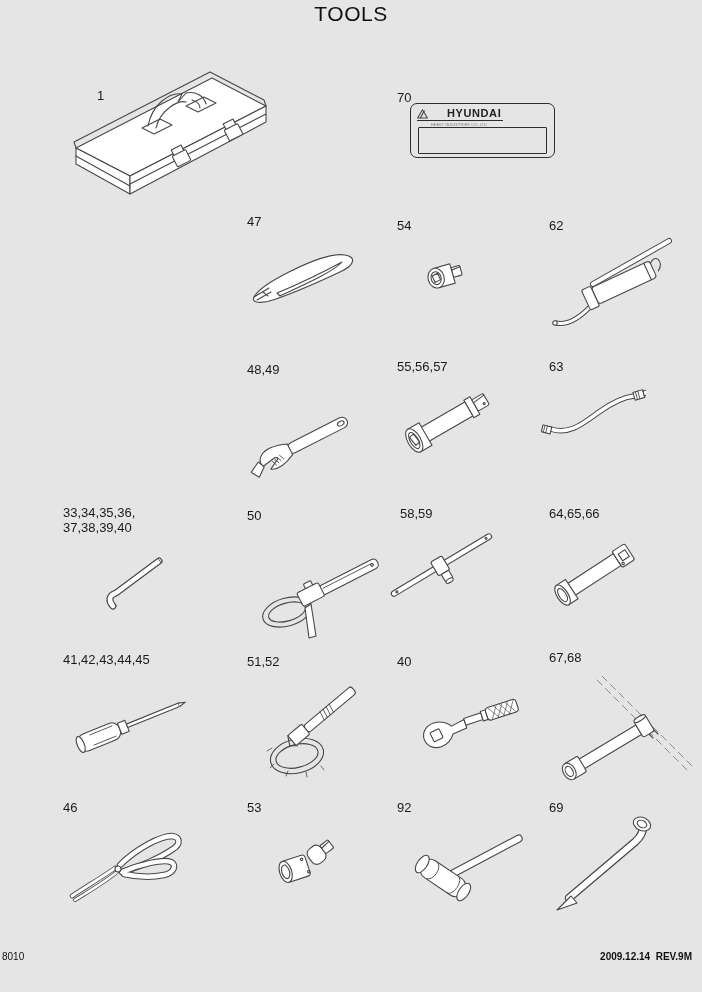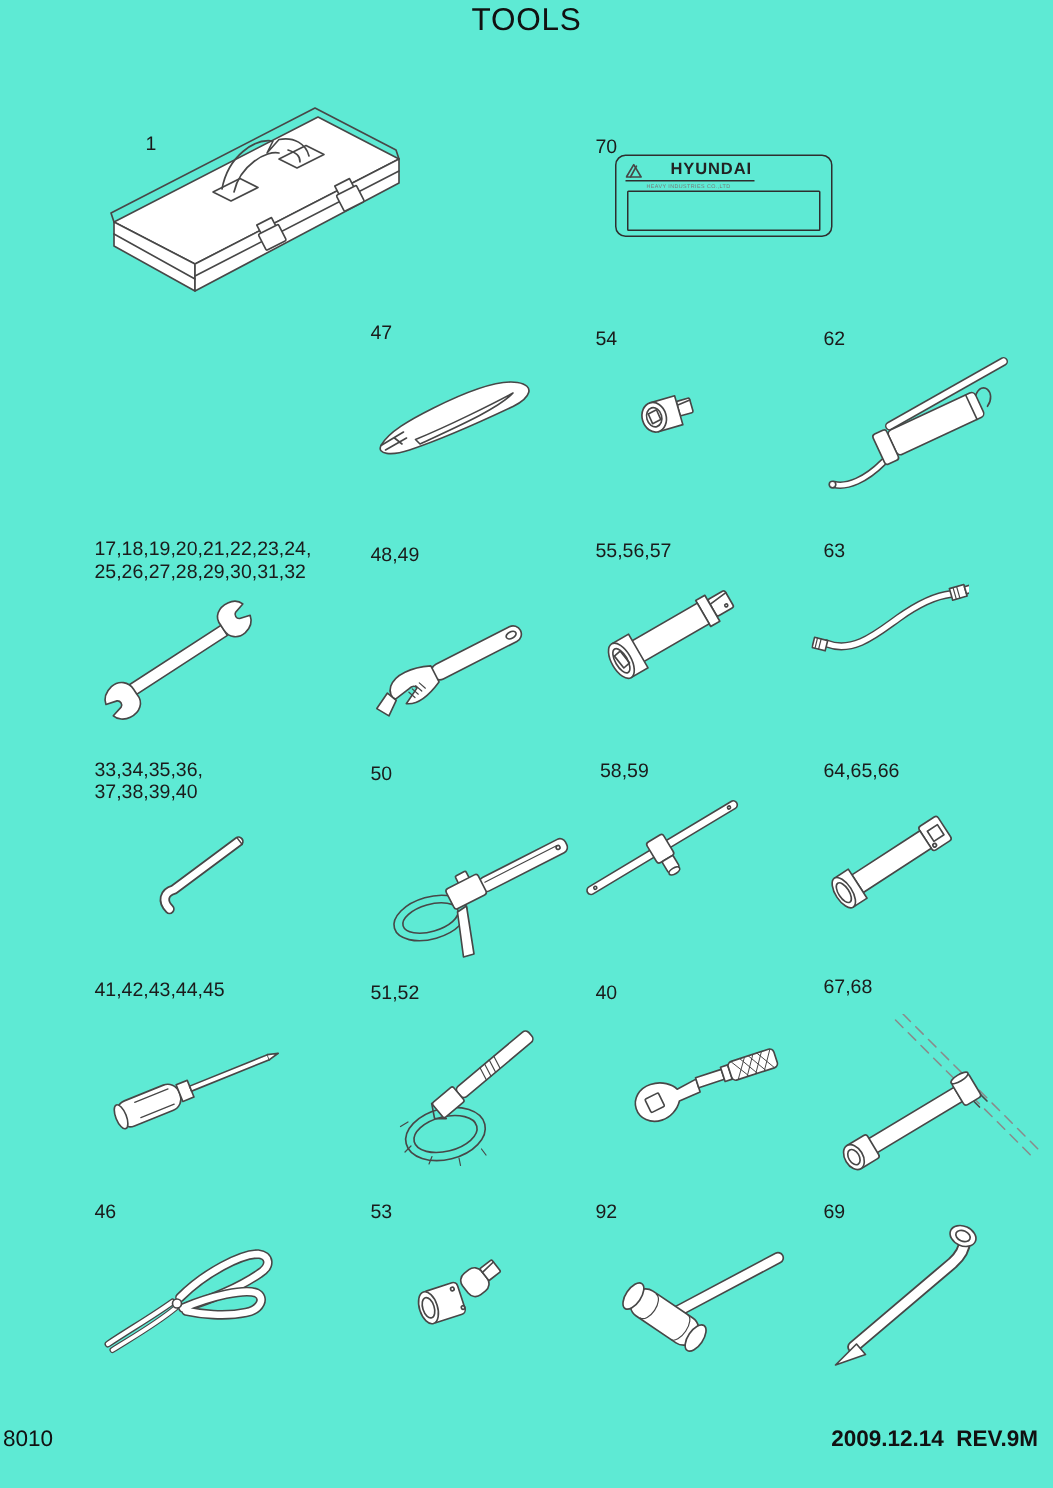--- a/index.html
+++ b/index.html
@@ -1,24 +1,24 @@
 <!DOCTYPE html>
 <html><head>
 <meta charset="utf-8">
 <style>
   html,body{margin:0;padding:0;background:#fff;}
-  #page{position:relative;width:702px;height:992px;background:#5eead4;overflow:hidden;
+  #page{position:relative;width:702px;height:992px;background:#e5e5e5;overflow:hidden;
         font-family:"Liberation Sans","DejaVu Sans",sans-serif;color:#1b1b1b;}
   .title{position:absolute;left:0;top:2px;width:702px;text-align:center;
          font-size:21px;letter-spacing:.5px;color:#111;}
   .lbl{font-size:13px;line-height:1.16;white-space:pre-line;color:#1b1b1b;}
   .cell{position:absolute;}
   .draw{position:absolute;stroke:#474747;fill:none;stroke-width:1.1;
         stroke-linecap:round;stroke-linejoin:round;}
-  .footer{position:absolute;top:951px;font-size:15px;color:#111;white-space:pre;}
+  .footer{position:absolute;top:951px;font-size:10px;color:#111;white-space:pre;}
   .footer.left{left:2px;}
   .footer.right{right:10px;font-weight:bold;}
   
   .decal-plate{position:absolute;left:410px;top:103px;width:143px;height:53px;
                border:1.6px solid #2e2e2e;border-radius:7px;}
   .decal-inner{position:absolute;left:7px;top:23px;width:127px;height:25px;
                border:1px solid #2e2e2e;border-radius:1px;}
   .brand-row{position:absolute;left:6px;top:3px;display:flex;align-items:flex-end;
              border-bottom:1.2px solid #2e2e2e;padding:0 2px 1px 0;}
   .brand{font-size:11px;font-weight:700;letter-spacing:.6px;color:#222;margin-left:19px;}
@@ -102,31 +102,20 @@
       <path d="M50,56 L126,13" stroke="#fff" stroke-width="4"></path>
       <g transform="translate(52,68) rotate(-25)">
         <rect x="0" y="-9" width="64" height="18" rx="3" fill="#fff"></rect>
         <path d="M58,-9 l0,18"></path>
         <rect x="-10" y="-11" width="10" height="22" rx="2" fill="#fff"></rect>
         <path d="M64,-6 C72,-14 78,-2 68,4"></path>
       </g>
     </svg>
   </div>
 
-  <div class="cell" style="left:63px;top:358px">
-    <div class="lbl">17,18,19,20,21,22,23,24,
-25,26,27,28,29,30,31,32</div>
-    <svg class="draw" style="left:2px;top:34px" width="125" height="92" viewBox="0 0 125 92">
-      <g transform="translate(14,74) rotate(-33)">
-        <rect x="10" y="-4" width="74" height="8" fill="#fff"></rect>
-        <path d="M84,-4 C83,-11 89,-15 96,-14 C100,-13.5 103,-11 104,-8 L97,-6 C95,-5 95,-2 97,-1 L104,1 C103,5 100,8 95,9 C89,10 84,6 84,0 Z" fill="#fff"></path>
-        <path d="M12,4 C13,11 7,15.5 0,14.5 C-4.5,14 -8,11 -9,7.5 L-1.5,5.5 C0.5,4.5 0.5,1.5 -1.5,0.5 L-9,-1.5 C-8,-5.5 -4.5,-8.5 0.5,-9.5 C7,-10.5 12,-6 12,0 Z" fill="#fff"></path>
-      </g>
-    </svg>
-  </div>
 
   <div class="cell" style="left:247px;top:362px">
     <div class="lbl">48,49</div>
     <svg class="draw" style="left:2px;top:32px" width="120" height="95" viewBox="0 0 120 95">
       <g transform="translate(16,68) rotate(-27)">
         <rect x="26" y="-5.5" width="66" height="11" rx="5.5" fill="#fff"></rect>
         <ellipse cx="85" cy="0" rx="3.5" ry="2.2"></ellipse>
         <path d="M28,-6 C16,-11 4,-12 -2,-6 C-5,-3 -5,1 -3,3 L8,1 C11,0 13,1 13,3 L2,9 C8,13 18,11 28,6 Z" fill="#fff"></path>
         <path d="M-3,4 L-12,11 L-17,3 L-6,-3 Z" fill="#fff"></path>
         <path d="M7,3 l2,5 M10,2 l2,5 M13,1.2 l2,5 M16,0.6 l2,5" stroke-width=".8"></path>

